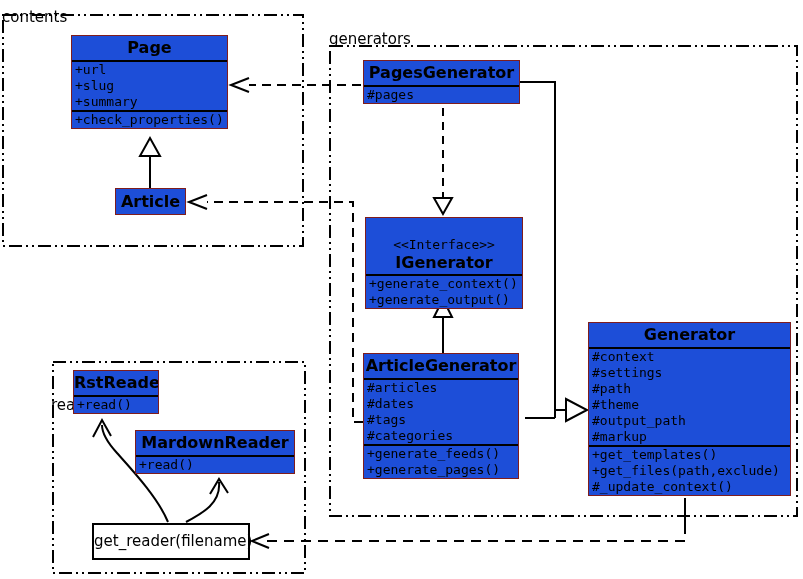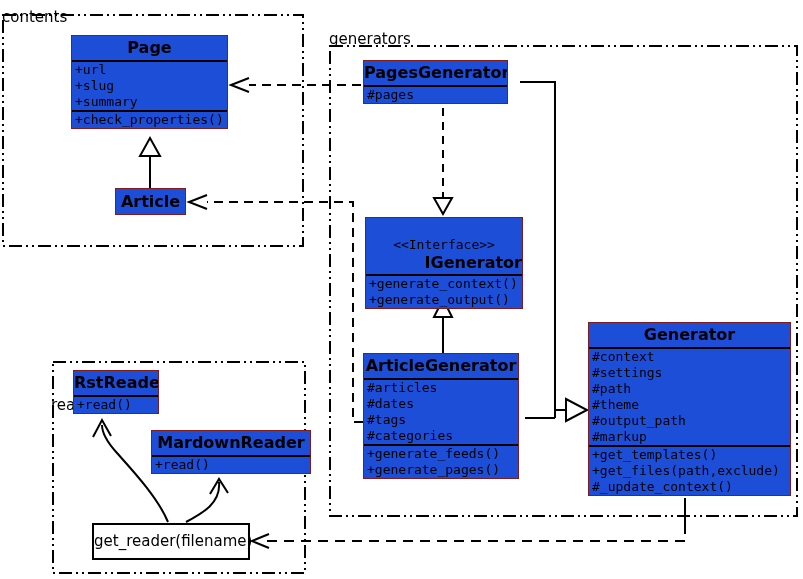--- a/index.html
+++ b/index.html
@@ -23,21 +23,21 @@
   .comp { border-top:2px solid #000; }
   .m {
     font:13px "DejaVu Sans Mono", monospace; line-height:16px; height:16px;
     padding:0 3px; white-space:pre; overflow:hidden;
   }
   .stereo {
     font:13px "DejaVu Sans Mono", monospace; text-align:center;
     line-height:15px; height:15px; padding-top:3px; white-space:nowrap;margin-top:16px;
   }
   .iface-name {
-    font:bold 16px "DejaVu Sans", sans-serif; text-align:right;
+    font:bold 16px "DejaVu Sans", sans-serif; text-align:center;
     line-height:22px; height:22px; white-space:nowrap;
   }
   .note {
     position:absolute; background:#ffffff; border:2px solid #000;
     box-sizing:border-box; z-index:3; text-align:center;
     font:15px "DejaVu Sans", sans-serif; line-height:33px; white-space:nowrap;
   }
 </style>
 </head>
 <body>
@@ -92,21 +92,21 @@
     </div>
     <div class="comp">
       <div class="m">+check_properties()</div>
     </div>
   </div>
 
   <div class="cls" style="left:115px; top:188px; width:71px;">
     <div class="cls-title" style="line-height:25px; height:25px;">Article</div>
   </div>
 
-  <div class="cls" style="left:363px; top:60px; width:145px;">
+  <div class="cls" style="left:363px; top:60px; width:157px;">
     <div class="cls-title">PagesGenerator</div>
     <div class="comp">
       <div class="m">#pages</div>
     </div>
   </div>
 
   <div class="cls" style="left:365px; top:217px; width:158px;">
     <div>
       <div class="stereo">&lt;&lt;Interface&gt;&gt;</div>
       <div class="iface-name">IGenerator</div>
@@ -148,21 +148,21 @@
     </div>
   </div>
 
   <div class="cls" style="left:73px; top:370px; width:86px;">
     <div class="cls-title">RstReader</div>
     <div class="comp">
       <div class="m">+read()</div>
     </div>
   </div>
 
-  <div class="cls" style="left:135px; top:430px; width:160px;margin-left:16px;">
+  <div class="cls" style="left:135px; top:430px; width:160px;">
     <div class="cls-title">MardownReader</div>
     <div class="comp">
       <div class="m">+read()</div>
     </div>
   </div>
 
   <div class="note" style="left:92px; top:523px; width:158px; height:37px;text-align:right;">get_reader(filename)</div>
 
 </div>
 

